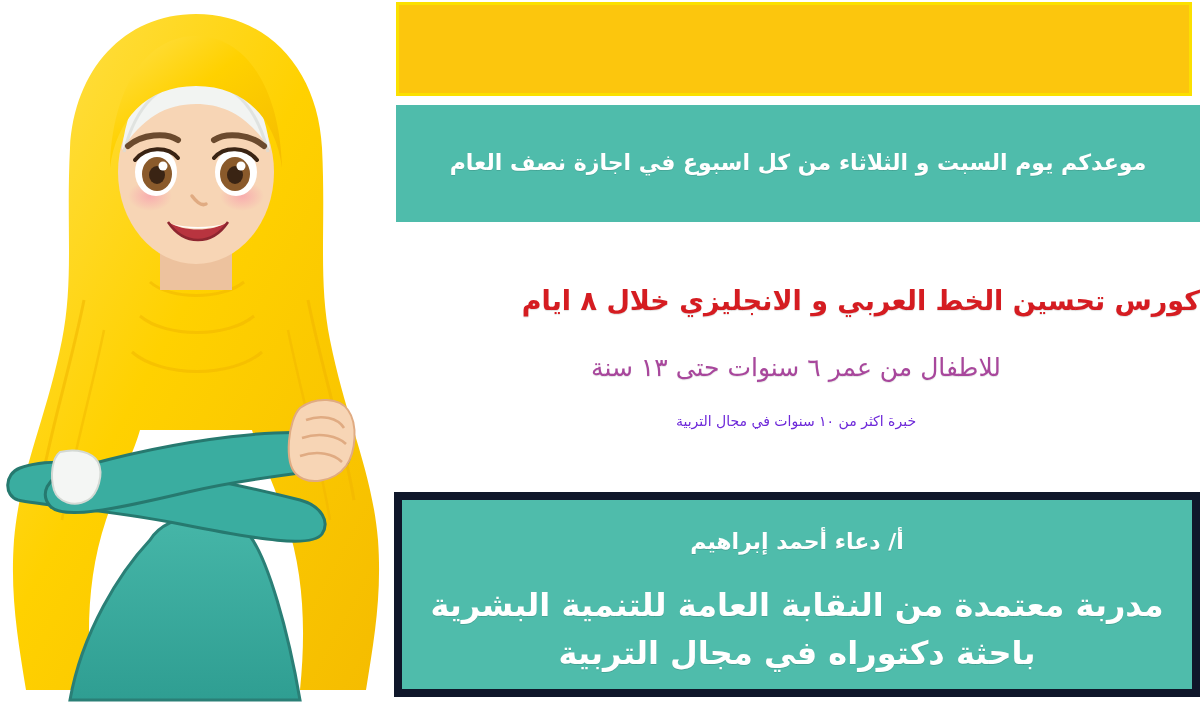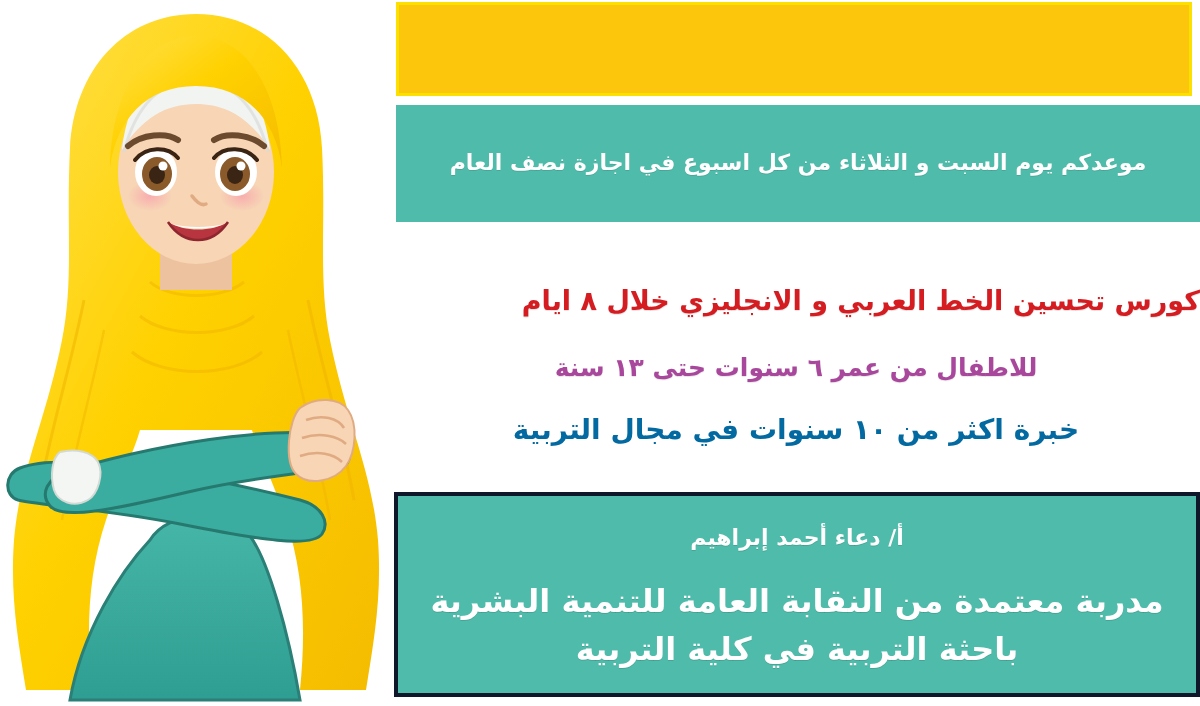--- a/index.html
+++ b/index.html
@@ -102,46 +102,46 @@
   }
   .headline-purple {
     position: absolute;
     left: 0;
     top: 352px;
     width: 808px;
     text-align: center;
     direction: rtl;
     color: #a8479c;
     font-size: 25px;
-    font-weight: bold;
+    font-weight: normal;
     line-height: 1.25;
     text-shadow: 0 1px 1px rgba(0,0,0,0.10);
   }
   .subline-black {
     position: absolute;
     left: 0;
     top: 412px;
     width: 808px;
     text-align: center;
     direction: rtl;
-    color: #0369a1;
-    font-size: 28px;
-    font-weight: bold;
+    color: #6d28d9;
+    font-size: 14px;
+    font-weight: normal;
     line-height: 1.3;
   }
 
   
   .teal-box {
     position: absolute;
     left: 2px;
     top: 492px;
     width: 806px;
     height: 205px;
     background: #4fbcab;
-    border: 4px solid #0f172a;
+    border: 8px solid #0f172a;
     box-sizing: border-box;
     direction: rtl;
     text-align: center;
     color: #ffffff;
     padding-top: 28px;
   }
   .teal-box .instructor-name {
     font-size: 22px;
     font-weight: bold;
     line-height: 1.3;
@@ -300,17 +300,17 @@
 
     <div class="headline-red">كورس تحسين الخط العربي و الانجليزي خلال ٨ ايام</div>
 
     <div class="headline-purple">للاطفال من عمر ٦ سنوات حتى ١٣ سنة</div>
 
     <div class="subline-black">خبرة اكثر من ١٠ سنوات في مجال التربية</div>
 
     <div class="teal-box">
       <div class="instructor-name">أ/ دعاء أحمد إبراهيم</div>
       <div class="credential">مدربة معتمدة من النقابة العامة للتنمية البشرية</div>
-      <div class="credential">باحثة التربية في كلية التربية</div>
+      <div class="credential">باحثة دكتوراه في مجال التربية</div>
     </div>
 
   </div>
 </div>
 
 </body></html>

